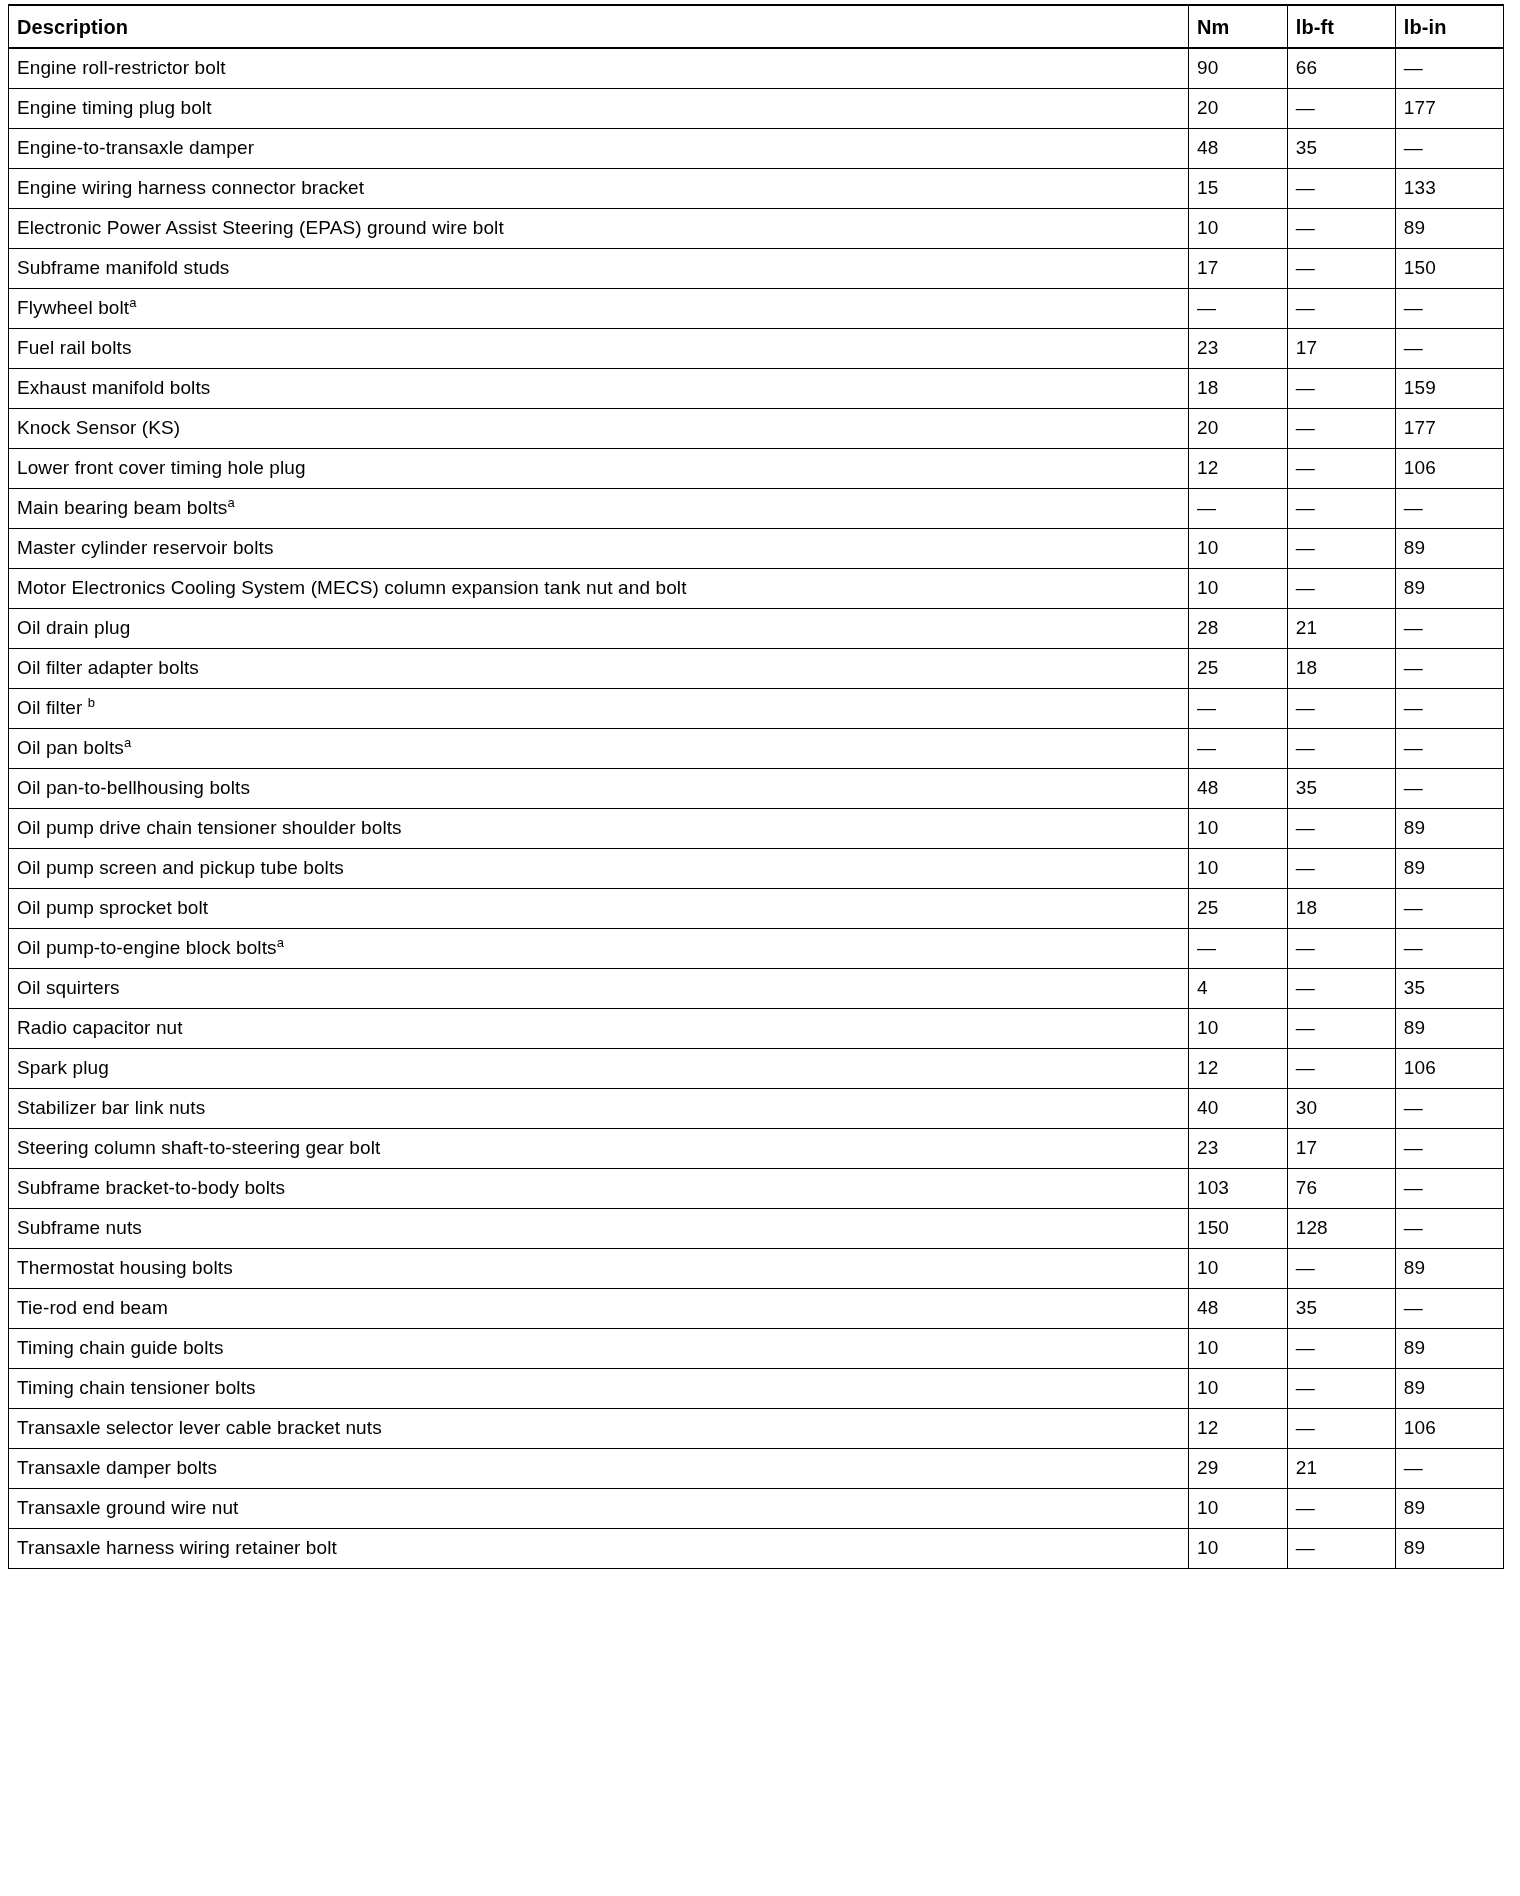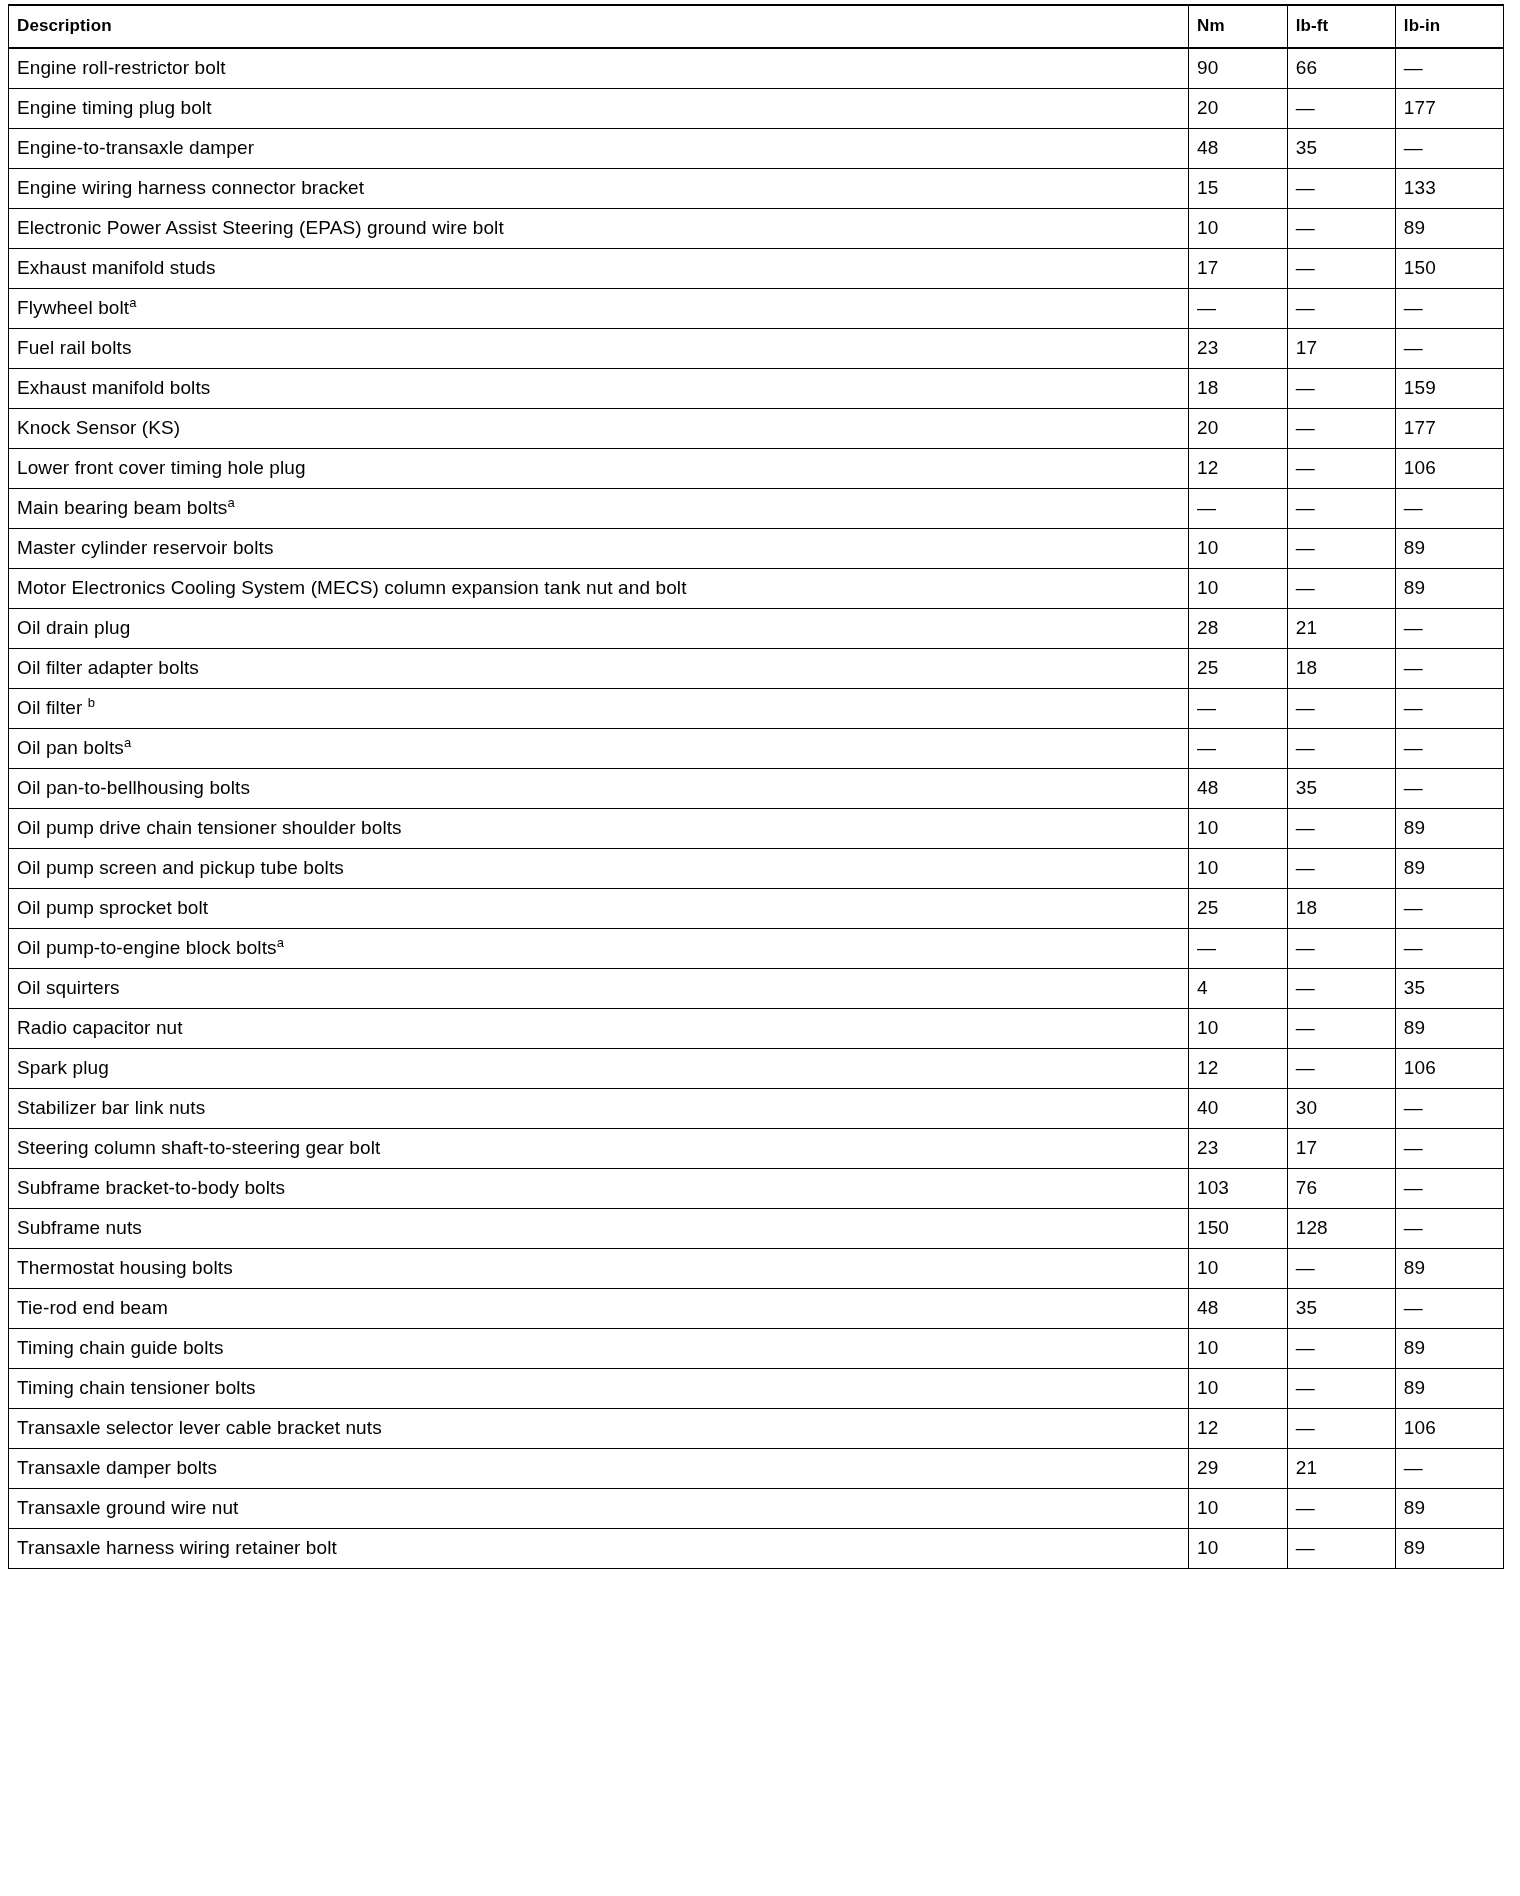--- a/index.html
+++ b/index.html
@@ -31,21 +31,21 @@
     border: 1px solid #000000;
     padding: 0 8px;
     height: 39px;
     vertical-align: middle;
     font-size: 19px;
     line-height: 1.2;
     letter-spacing: 0.1px;
   }
   table.spec thead th {
     font-weight: bold;
-    font-size: 17px;
+    font-size: 20px;
     border-bottom: 2px solid #000000;
     text-align: left;
     height: 41px;
   }
   table.spec thead tr th:first-child { border-top: 2px solid #000000; }
   table.spec thead tr th { border-top: 2px solid #000000; }
   table.spec td.desc { text-align: left; }
   table.spec td.val { text-align: left; }
   sup {
     font-size: 13px;
@@ -97,21 +97,21 @@
           <td class="val">—</td>
           <td class="val">133</td>
         </tr>
         <tr>
           <td class="desc"><span>Electronic Power Assist Steering (EPAS) ground wire bolt</span></td>
           <td class="val">10</td>
           <td class="val">—</td>
           <td class="val">89</td>
         </tr>
         <tr>
-          <td class="desc"><span>Exhaust manifold studs</span></td>
+          <td class="desc"><span>Subframe manifold studs</span></td>
           <td class="val">17</td>
           <td class="val">—</td>
           <td class="val">150</td>
         </tr>
         <tr>
           <td class="desc"><span>Flywheel bolt</span><sup>a</sup></td>
           <td class="val">—</td>
           <td class="val">—</td>
           <td class="val">—</td>
         </tr>

